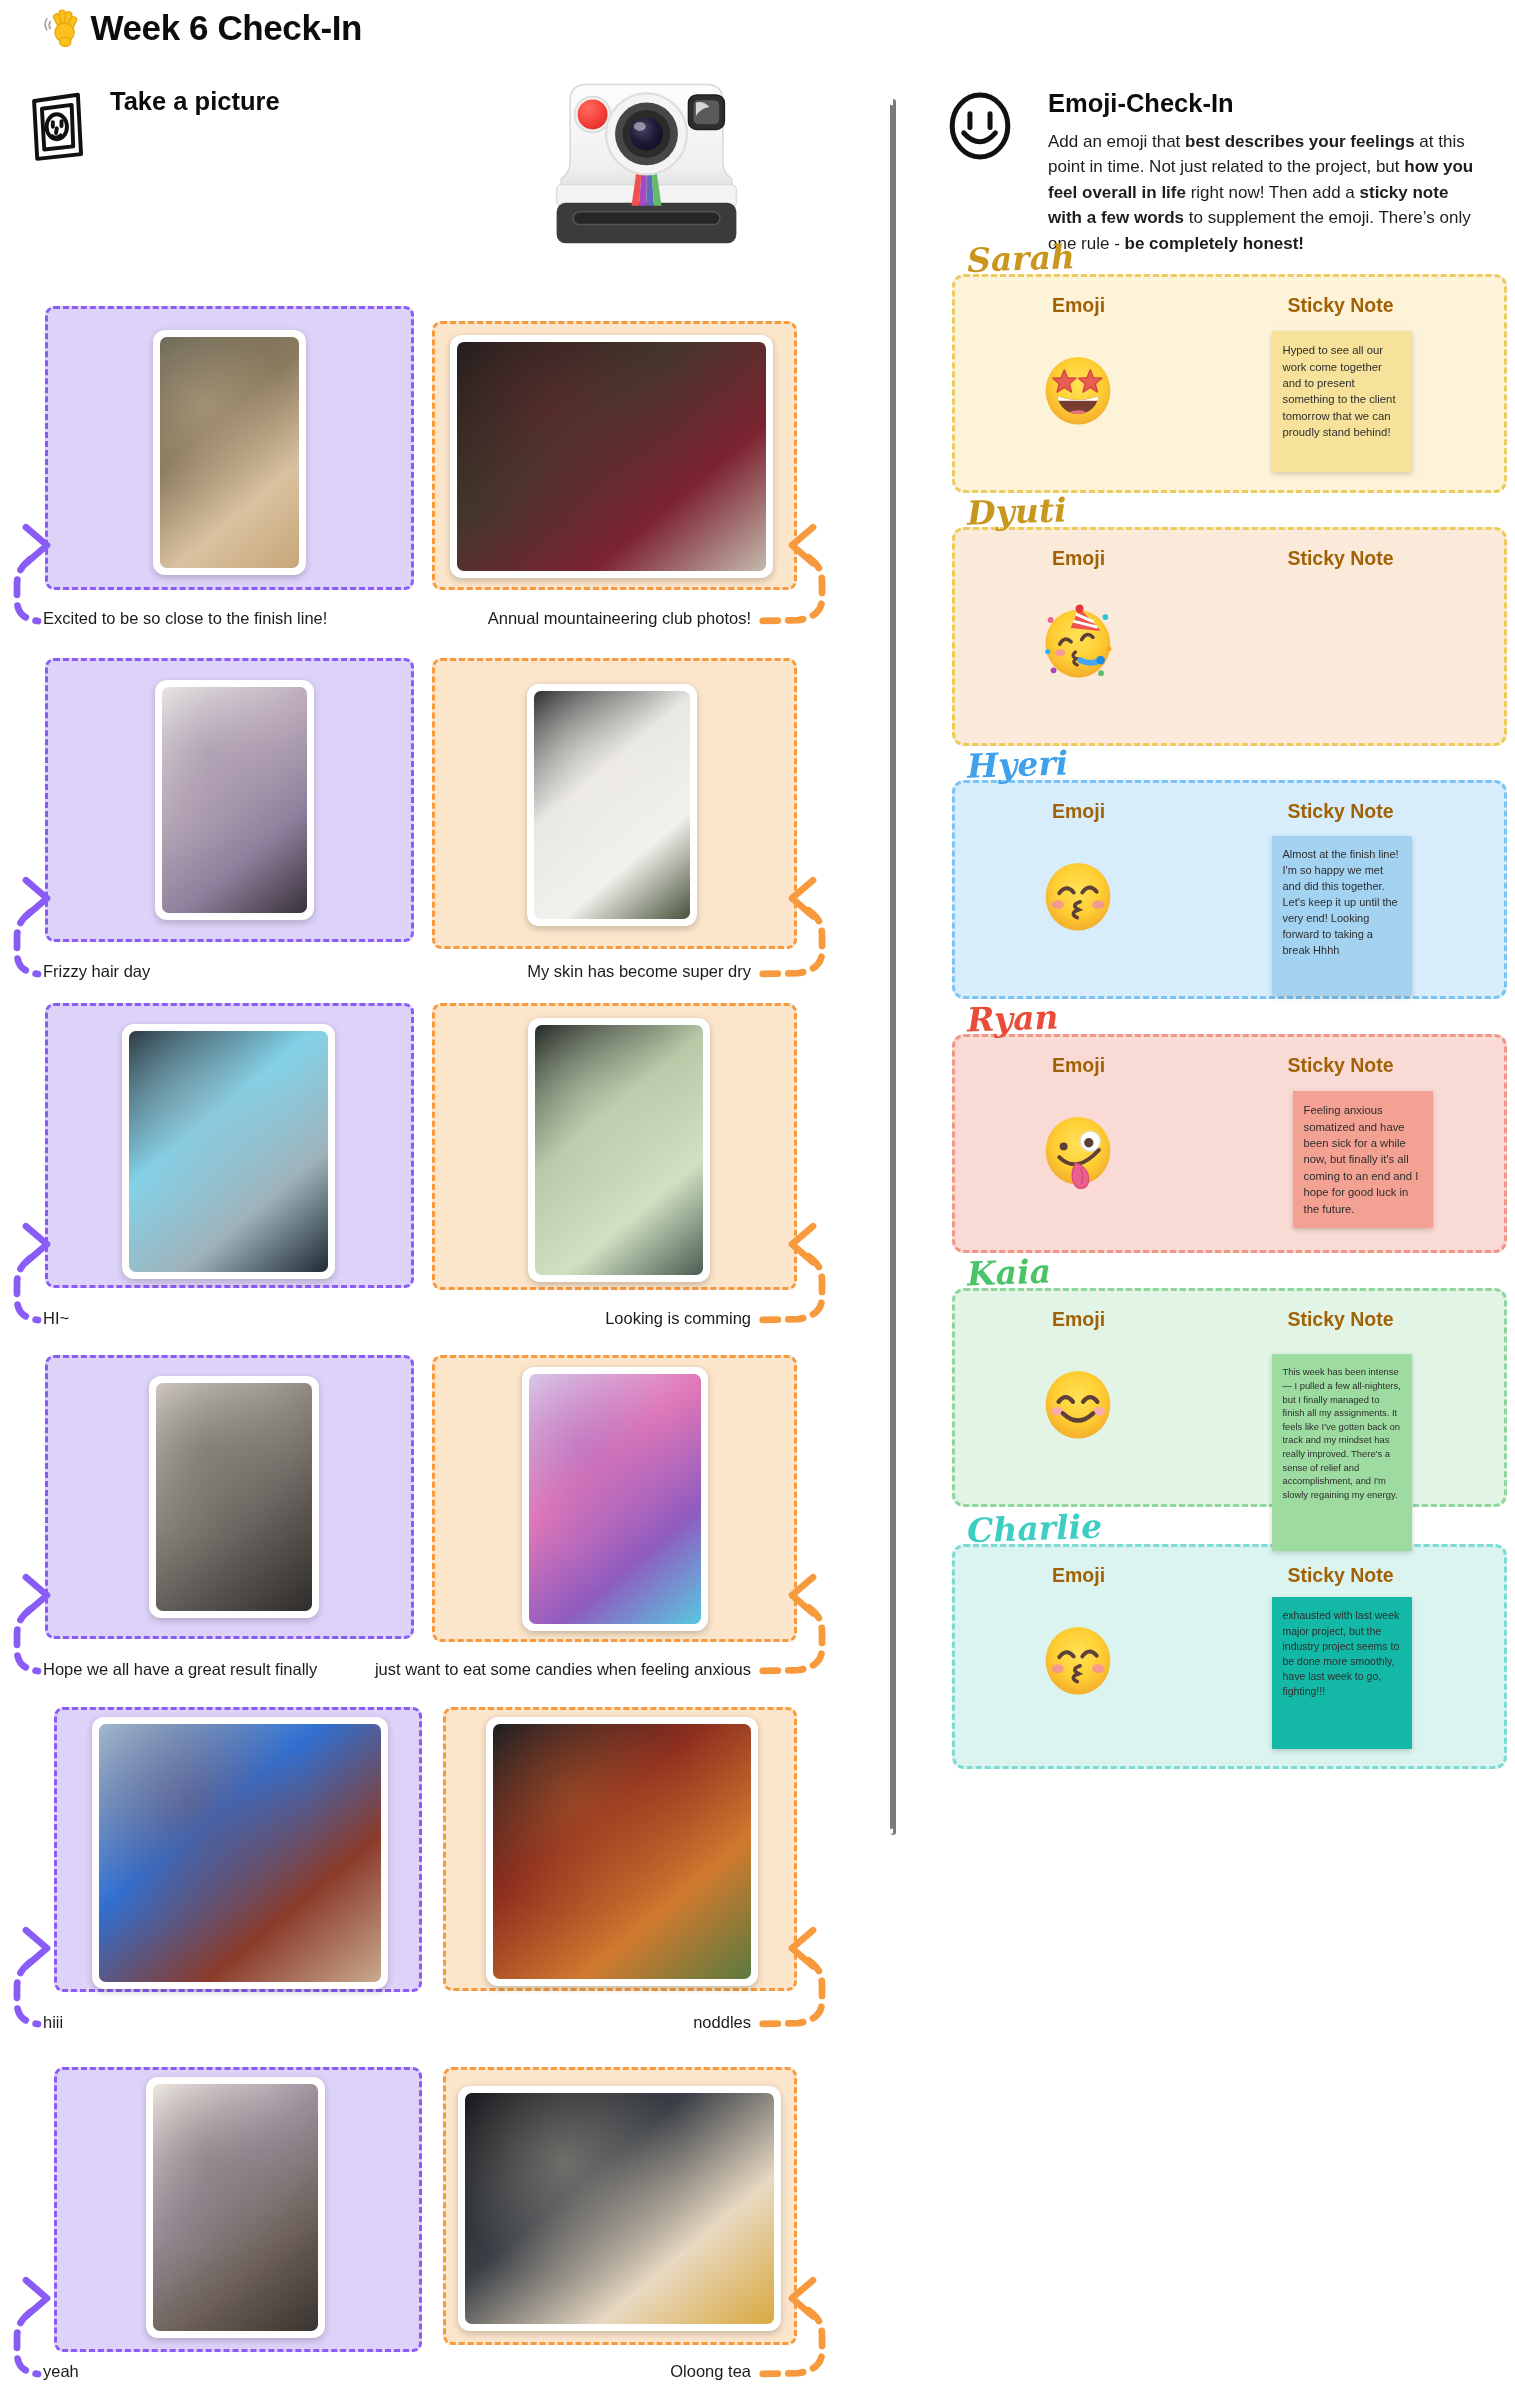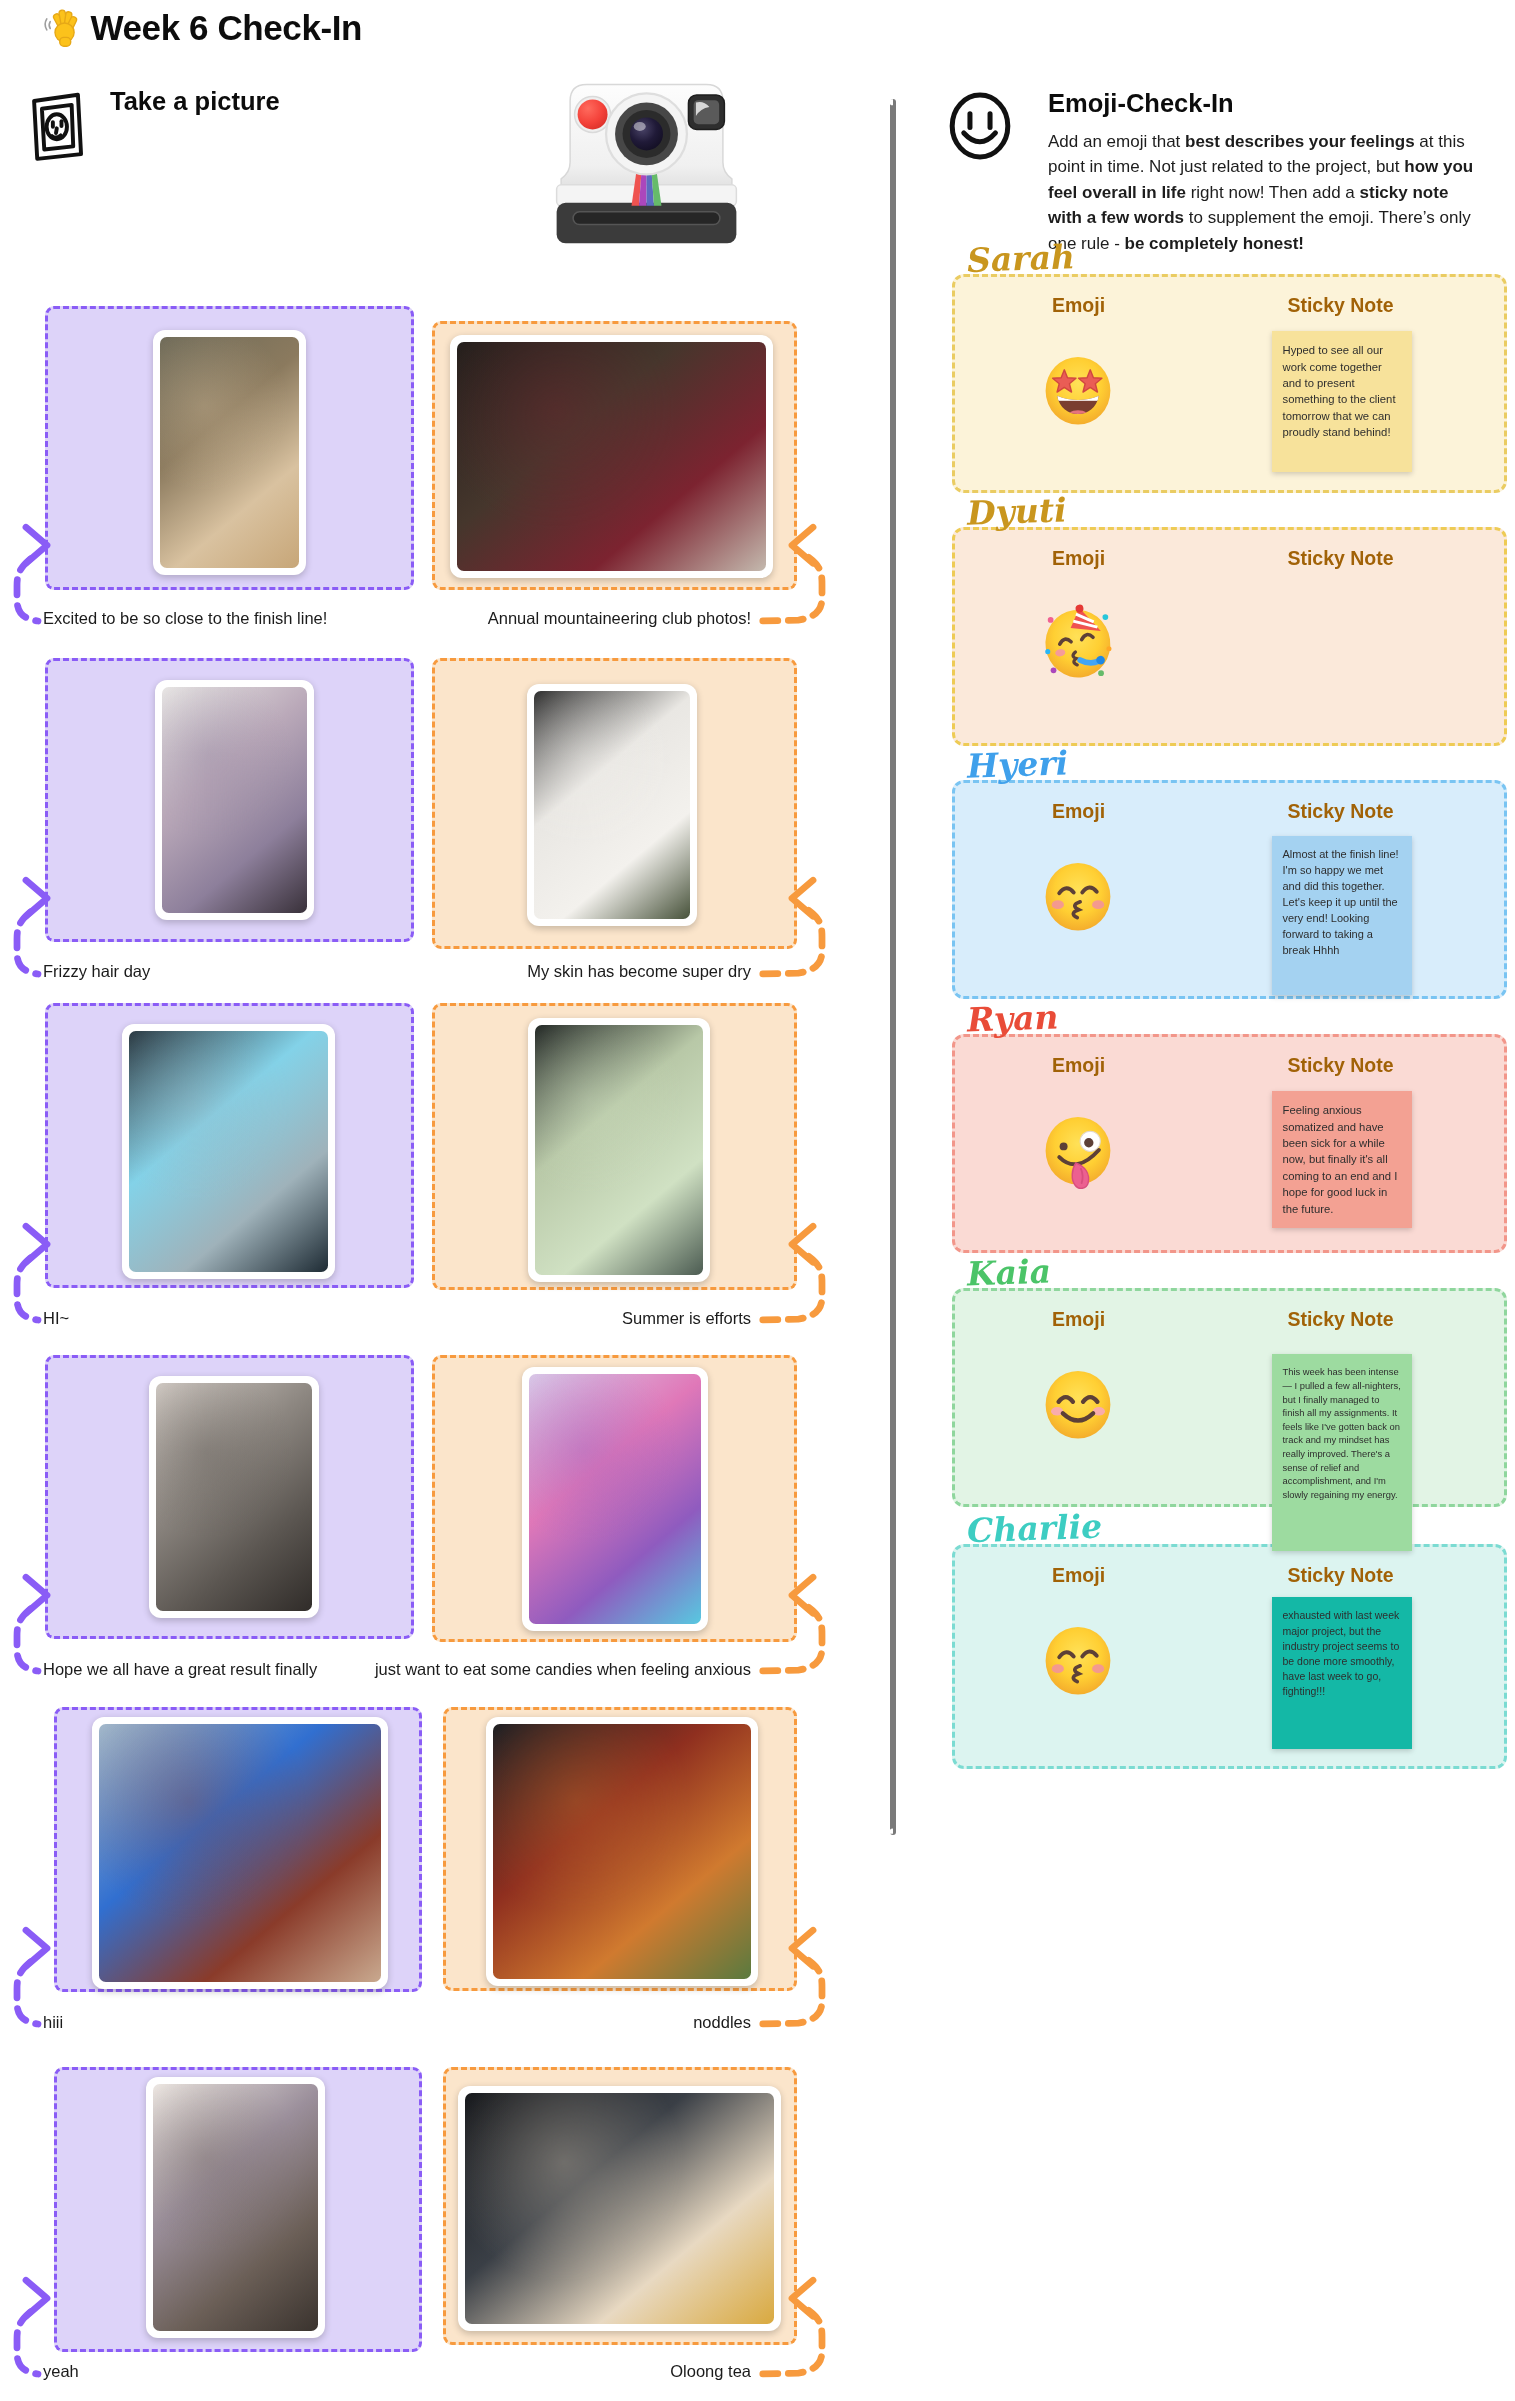--- a/index.html
+++ b/index.html
@@ -206,21 +206,21 @@
     </div>
     <svg class="conn conn-left" viewBox="0 0 100 170" style="left: 4.5px; top: 1196px; width: 75px; height: 128px; position: absolute;">
       <path class="head" d="M28,40 L56,64 L28,88"></path>
       <path class="tail" d="M34,82 C20,94 16,102 16,118 L16,136 C16,154 24,162 44,165"></path>
     </svg>
     <svg class="conn conn-right" viewBox="0 0 120 170" style="left: 744px; top: 1196px; width: 90px; height: 128px; position: absolute;">
       <path class="head" d="M92,40 L64,64 L92,88"></path>
       <path class="tail" d="M86,80 C102,92 104,100 104,116 L104,134 C104,152 94,160 72,164 L20,165"></path>
     </svg>
     <div class="caption caption-left" style="left: 43px; top: 1309px; position: absolute;">HI~</div>
-    <div class="caption caption-right" style="position: absolute; top: 1309px; right: 765px;">Summer is efforts</div>
+    <div class="caption caption-right" style="position: absolute; top: 1309px; right: 765px;">Looking is comming</div>
   </div>
 
   <div class="photo-row">
     <div class="frame frame-purple" style="left: 45px; top: 1355px; width: 369px; height: 284px; position: absolute;"></div>
     <div class="frame frame-orange" style="left: 432px; top: 1355px; width: 365px; height: 287px; position: absolute;"></div>
     <div class="photo-card card-left" style="left: 149px; top: 1376px; width: 170px; height: 242px; position: absolute;">
       <div class="photo" title="selfie - person with curly hair in dark shirt" style="background: radial-gradient(circle at 32% 30%, rgba(91, 86, 81, 0.333) 0%, transparent 45%), linear-gradient(140deg, rgb(208, 201, 195) 0%, rgb(141, 135, 129) 38%, rgb(91, 86, 81) 70%, rgb(48, 44, 41) 100%);"></div>
     </div>
     <div class="photo-card card-right" style="left: 522px; top: 1367px; width: 186px; height: 264px; position: absolute;">
       <div class="photo" title="bag of Bottle Pops candies" style="background: radial-gradient(circle at 32% 30%, rgba(143, 91, 191, 0.333) 0%, transparent 45%), linear-gradient(140deg, rgb(217, 201, 232) 0%, rgb(224, 120, 184) 38%, rgb(143, 91, 191) 70%, rgb(88, 200, 224) 100%);"></div>
@@ -380,21 +380,21 @@
                 </radialGradient>
               </defs>
               <ellipse cx="50" cy="51" rx="45" ry="47" fill="url(#g4)"></ellipse>
               <circle cx="30" cy="45" r="5.5" fill="#5D4037"></circle>
               <circle cx="67" cy="38" r="14" fill="#FFFFFF" stroke="#E3D9CE" stroke-width="1.5"></circle>
               <circle cx="65" cy="40" r="6.5" fill="#5D4037"></circle>
               <path d="M24,60 Q48,84 79,50" stroke="#5D4037" stroke-width="5.5" fill="none" stroke-linecap="round"></path>
               <path d="M47,68 C60,73 67,83 64,96 C62,104 51,106 46,99 C40,91 41,77 47,68 Z" fill="#EC6090" stroke="#D84E7E" stroke-width="2"></path>
               <path d="M54,76 C57,83 57,90 55,96" stroke="#D84E7E" stroke-width="2.5" fill="none" stroke-linecap="round"></path>
             </svg></div>
-      <div class="sticky" style="top: 54px; height: 137px; font-size: 11.3px; background: rgb(243, 161, 147);">Feeling anxious somatized and have been sick for a while now, but finally it's all coming to an end and I hope for good luck in the future.</div>
+      <div class="sticky" style="top: 54px; height: 137px; font-size: 11.3px; background: rgb(243, 161, 147); margin-left: 21px;">Feeling anxious somatized and have been sick for a while now, but finally it's all coming to an end and I hope for good luck in the future.</div>
     </div>
   </div>
 
   <div class="member" style="left: 952px; top: 1288px; width: 555px; height: 219px; position: absolute;">
     <div class="member-name" style="color: rgb(75, 196, 104);">Kaia</div>
     <div class="member-panel" style="background: rgb(226, 244, 229); border-color: rgb(143, 214, 157);">
       <div class="col-label label-emoji">Emoji</div>
       <div class="col-label label-sticky">Sticky Note</div>
       <div class="member-emoji"><svg viewBox="0 0 100 100">
               <defs>

